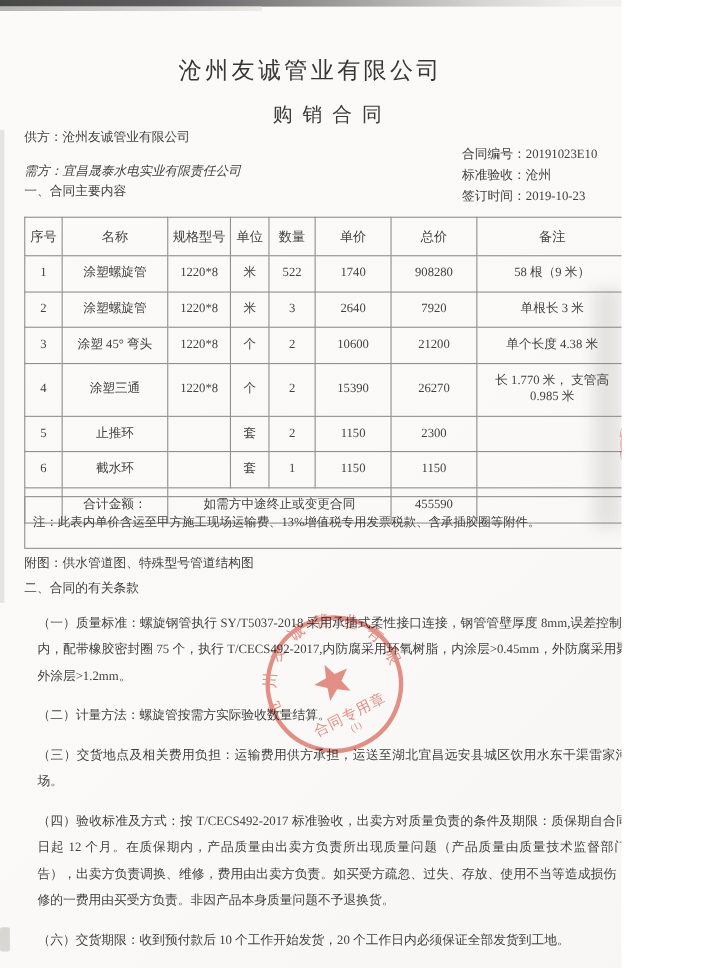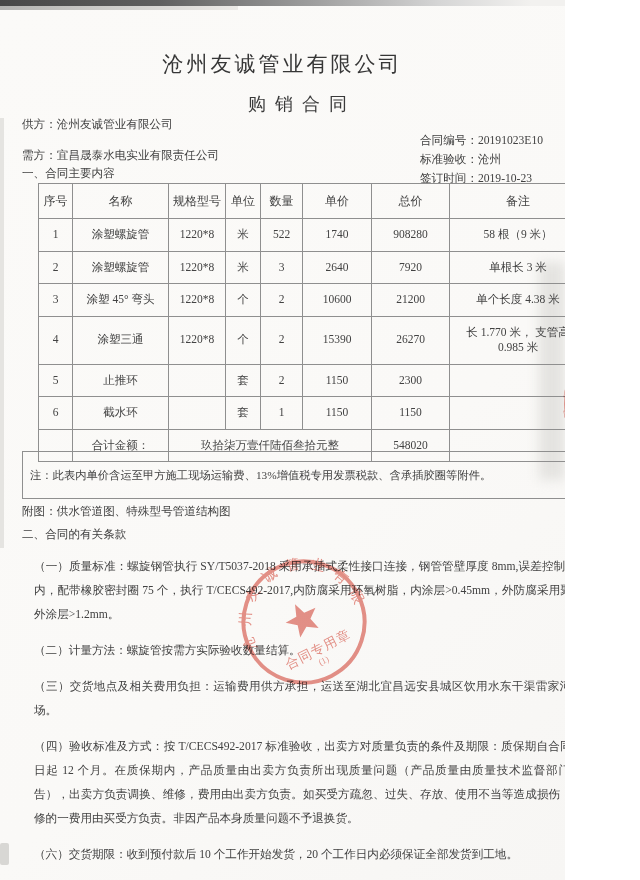--- a/index.html
+++ b/index.html
@@ -21,27 +21,27 @@
   .scan-left{position:absolute;top:118px;left:0;width:4px;height:430px;background:#e5e4e1;}
   .scan-mark{position:absolute;left:0;top:843px;width:9px;height:22px;background:#d8d7d4;border-radius:2px;}
   .scan-right{position:absolute;right:0;top:262px;width:26px;height:218px;background:#e4e3e0;filter:blur(6px);}
   
   .title-company{position:absolute;top:50px;left:0;width:100%;text-align:center;
     font-size:21px;letter-spacing:3px;color:#363636;}
   .title-doc{position:absolute;top:92px;left:15px;width:100%;text-align:center;
     font-size:18px;letter-spacing:9px;text-indent:9px;color:#3a3a3a;}
   .line{position:absolute;font-size:11.6px;color:#414141;white-space:nowrap;}
   .supplier-line{left:22px;top:117px;}
-  .buyer-line{left:22px;top:148px;}
+  .buyer-line{left:22px;top:148px;font-style:italic;}
   .sec1-head{left:22px;top:166px;}
   .meta{position:absolute;left:420px;top:111px;font-size:11.6px;color:#414141;line-height:19px;margin-top:20px;}
   .meta div{white-space:nowrap;}
   
-  table.items{position:absolute;left:22px;top:183px;width:548px;border-collapse:collapse;
-    table-layout:fixed;font-size:11.5px;color:#424242;margin-left:16px;}
+  table.items{position:absolute;left:22px;top:197px;width:548px;border-collapse:collapse;
+    table-layout:fixed;font-size:11.5px;color:#424242;}
   table.items th,table.items td{border:1px solid #8f8f8f;text-align:center;vertical-align:middle;
     padding:8px 3px;line-height:1.35;font-weight:normal;}
   table.items th{font-size:12px;padding:9px 2px;}
   
   .note-box{position:absolute;left:22px;top:451px;width:532px;border:1px solid #8f8f8f;
     padding:15px 7px;font-size:11.3px;color:#424242;line-height:16px;}
   .attachment-line{left:22px;top:504px;}
   .sec2-head{left:22px;top:527px;}
   
   .terms{position:absolute;left:22px;top:543px;width:597px;}
@@ -156,22 +156,22 @@
           <td></td>
           <td>套</td>
           <td>1</td>
           <td>1150</td>
           <td>1150</td>
           <td></td>
         </tr>
         <tr>
           <td></td>
           <td>合计金额：</td>
-          <td colspan="4">玖拾柒万壹仟陆佰叁拾元整</td>
-          <td>548020</td>
+          <td colspan="4">如需方中途终止或变更合同</td>
+          <td>455590</td>
           <td></td>
         </tr>
       </tbody>
   </table>
 
   <div class="note-box">注：此表内单价含运至甲方施工现场运输费、13%增值税专用发票税款、含承插胶圈等附件。</div>
 
   <div class="line attachment-line">附图：供水管道图、特殊型号管道结构图</div>
   <div class="line sec2-head">二、合同的有关条款</div>
   <div class="terms">

